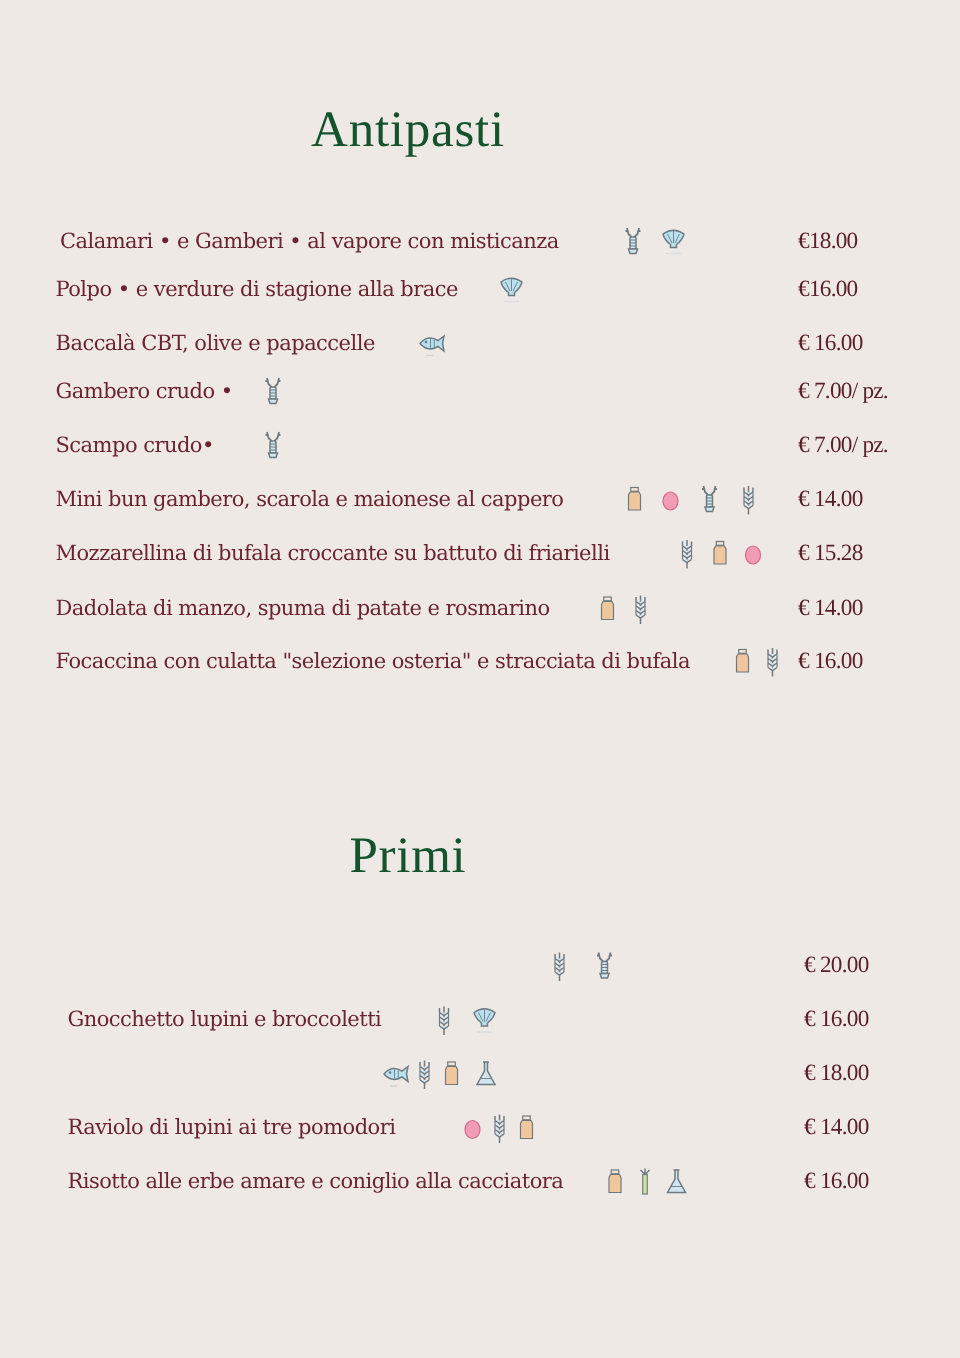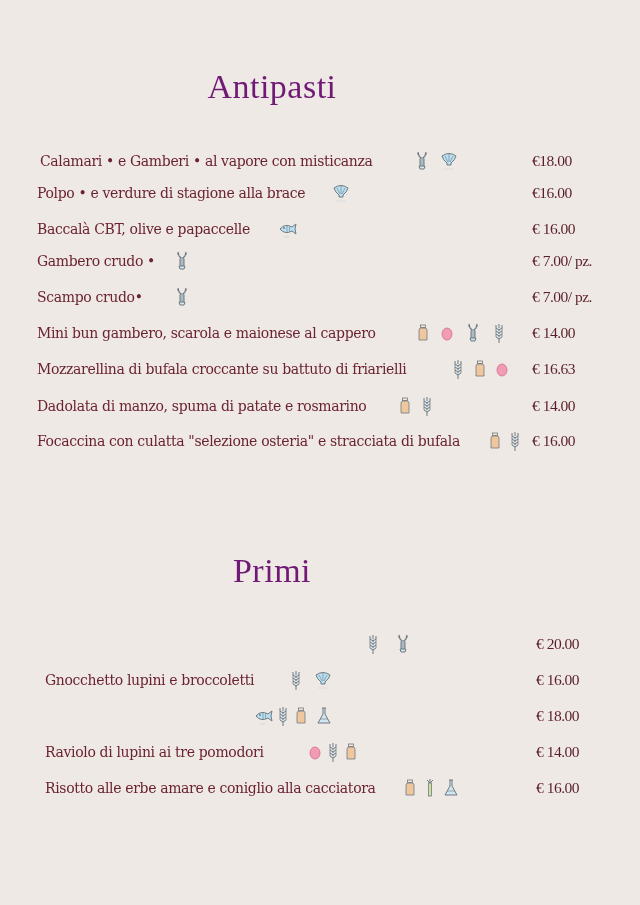--- a/index.html
+++ b/index.html
@@ -2,21 +2,21 @@
 <html><head>
   <meta charset="utf-8">
   <style>
     html, body { margin:0; padding:0; }
     body {
       width:640px; height:905px; background:#efe9e6; position:relative; overflow:hidden;
       font-family:"Liberation Serif", "DejaVu Serif", serif; color:#5a1e28;
     }
     .section-title {
       position:absolute; left:0; width:544px; text-align:center;
-      font-family:"Liberation Serif", serif; font-size:34px; color:#701a75; letter-spacing:0.5px;
+      font-family:"Liberation Serif", serif; font-size:34px; color:#14532d; letter-spacing:0.5px;
     }
     .row { position:absolute; left:0; width:640px; height:26px; }
     .name {
       position:absolute; top:0; white-space:nowrap;
       font-family:"DejaVu Serif", serif; font-size:14px; color:#6b2330; letter-spacing:-0.35px;
       line-height:20px;
     }
     .icons { position:absolute; top:-2px; display:flex; align-items:center; height:24px; }
     .icons .ic { width:16px; height:22px; display:inline-block; }
     .price {
@@ -160,21 +160,21 @@
         </svg>
       <span style="width:6px"></span>
       <svg class="ic">
           <use href="#i-milk"></use>
         </svg>
       <span style="width:6px"></span>
       <svg class="ic">
           <use href="#i-egg"></use>
         </svg>
     </span>
-    <span class="price" style="left:532px">€ 16.63</span>
+    <span class="price" style="left:532px">€ 15.28</span>
   </div>
 
   <div class="row" style="top:396px">
     <span class="name" style="left:37px">Dadolata di manzo, spuma di patate e rosmarino</span>
     <span class="icons" style="left:397px">
       <svg class="ic">
           <use href="#i-milk"></use>
         </svg>
       <span style="width:6px"></span>
       <svg class="ic">

